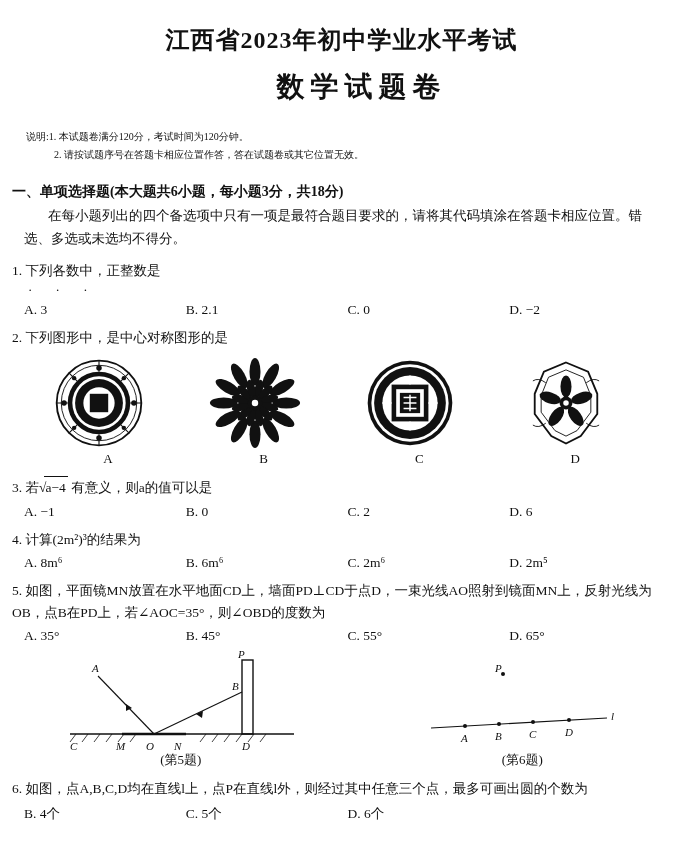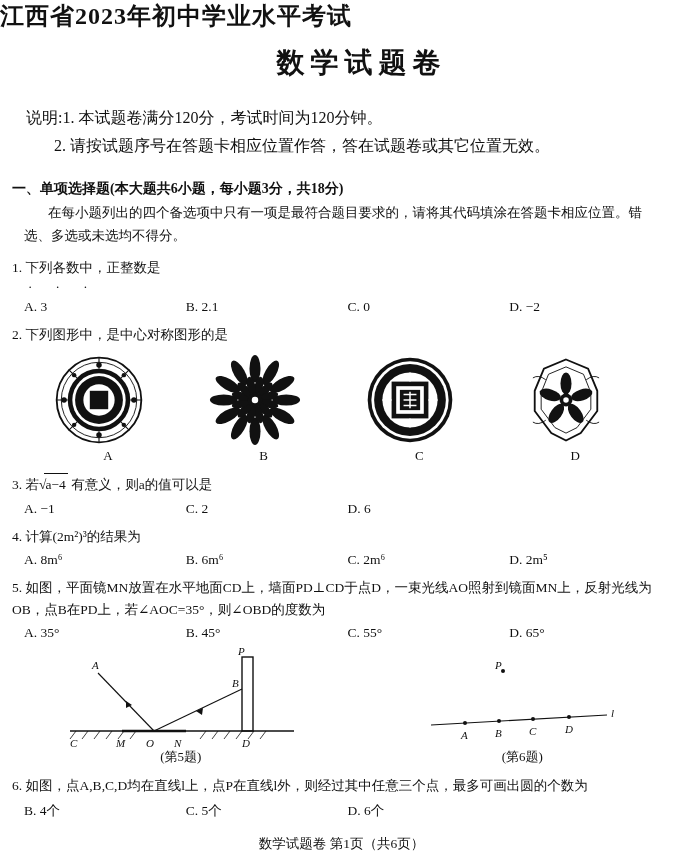--- a/index.html
+++ b/index.html
@@ -16,37 +16,38 @@
     position: relative;
   }
   .page {
     position: relative;
     width: 683px;
     height: 855px;
     padding: 0;
     box-sizing: border-box;
   }
   .title-main {
+    text-align: center;
     font-size: 24px;
     font-weight: bold;
     letter-spacing: 1px;
-    margin-top: 0;
+    margin-top: 24px;
     font-family: "Liberation Serif", "DejaVu Serif", serif;
   }
   .title-sub {
     text-align: center;
     font-size: 28px;
     font-weight: bold;
     letter-spacing: 6px;
     margin-top: 12px;
     padding-left: 40px;
   }
   .notes {
     margin: 22px 26px 0 26px;
-    font-size: 16px;
+    font-size: 10px;
     line-height: 1.75;
   }
   .notes .n2 {
     margin-left: 28px;
   }
   .section-title {
     margin: 20px 12px 0 12px;
     font-size: 14px;
     font-weight: bold;
   }
@@ -255,20 +256,21 @@
     </div>
   </div>
 
   <div class="q">
     <span>3.</span>
     <span>若</span><span class="radical">√</span><span class="sqrt italic">a−4</span>
     <span>有意义，则a的值可以是</span>
   </div>
   <div class="opts">
     <div>A. −1</div>
+    <div>B. 0</div>
     <div>C. 2</div>
     <div>D. 6</div>
   </div>
 
   <div class="q">
     <span>4.</span>
     <span>计算(2m²)³的结果为</span>
   </div>
   <div class="opts">
     <div>A. 8m⁶</div>

